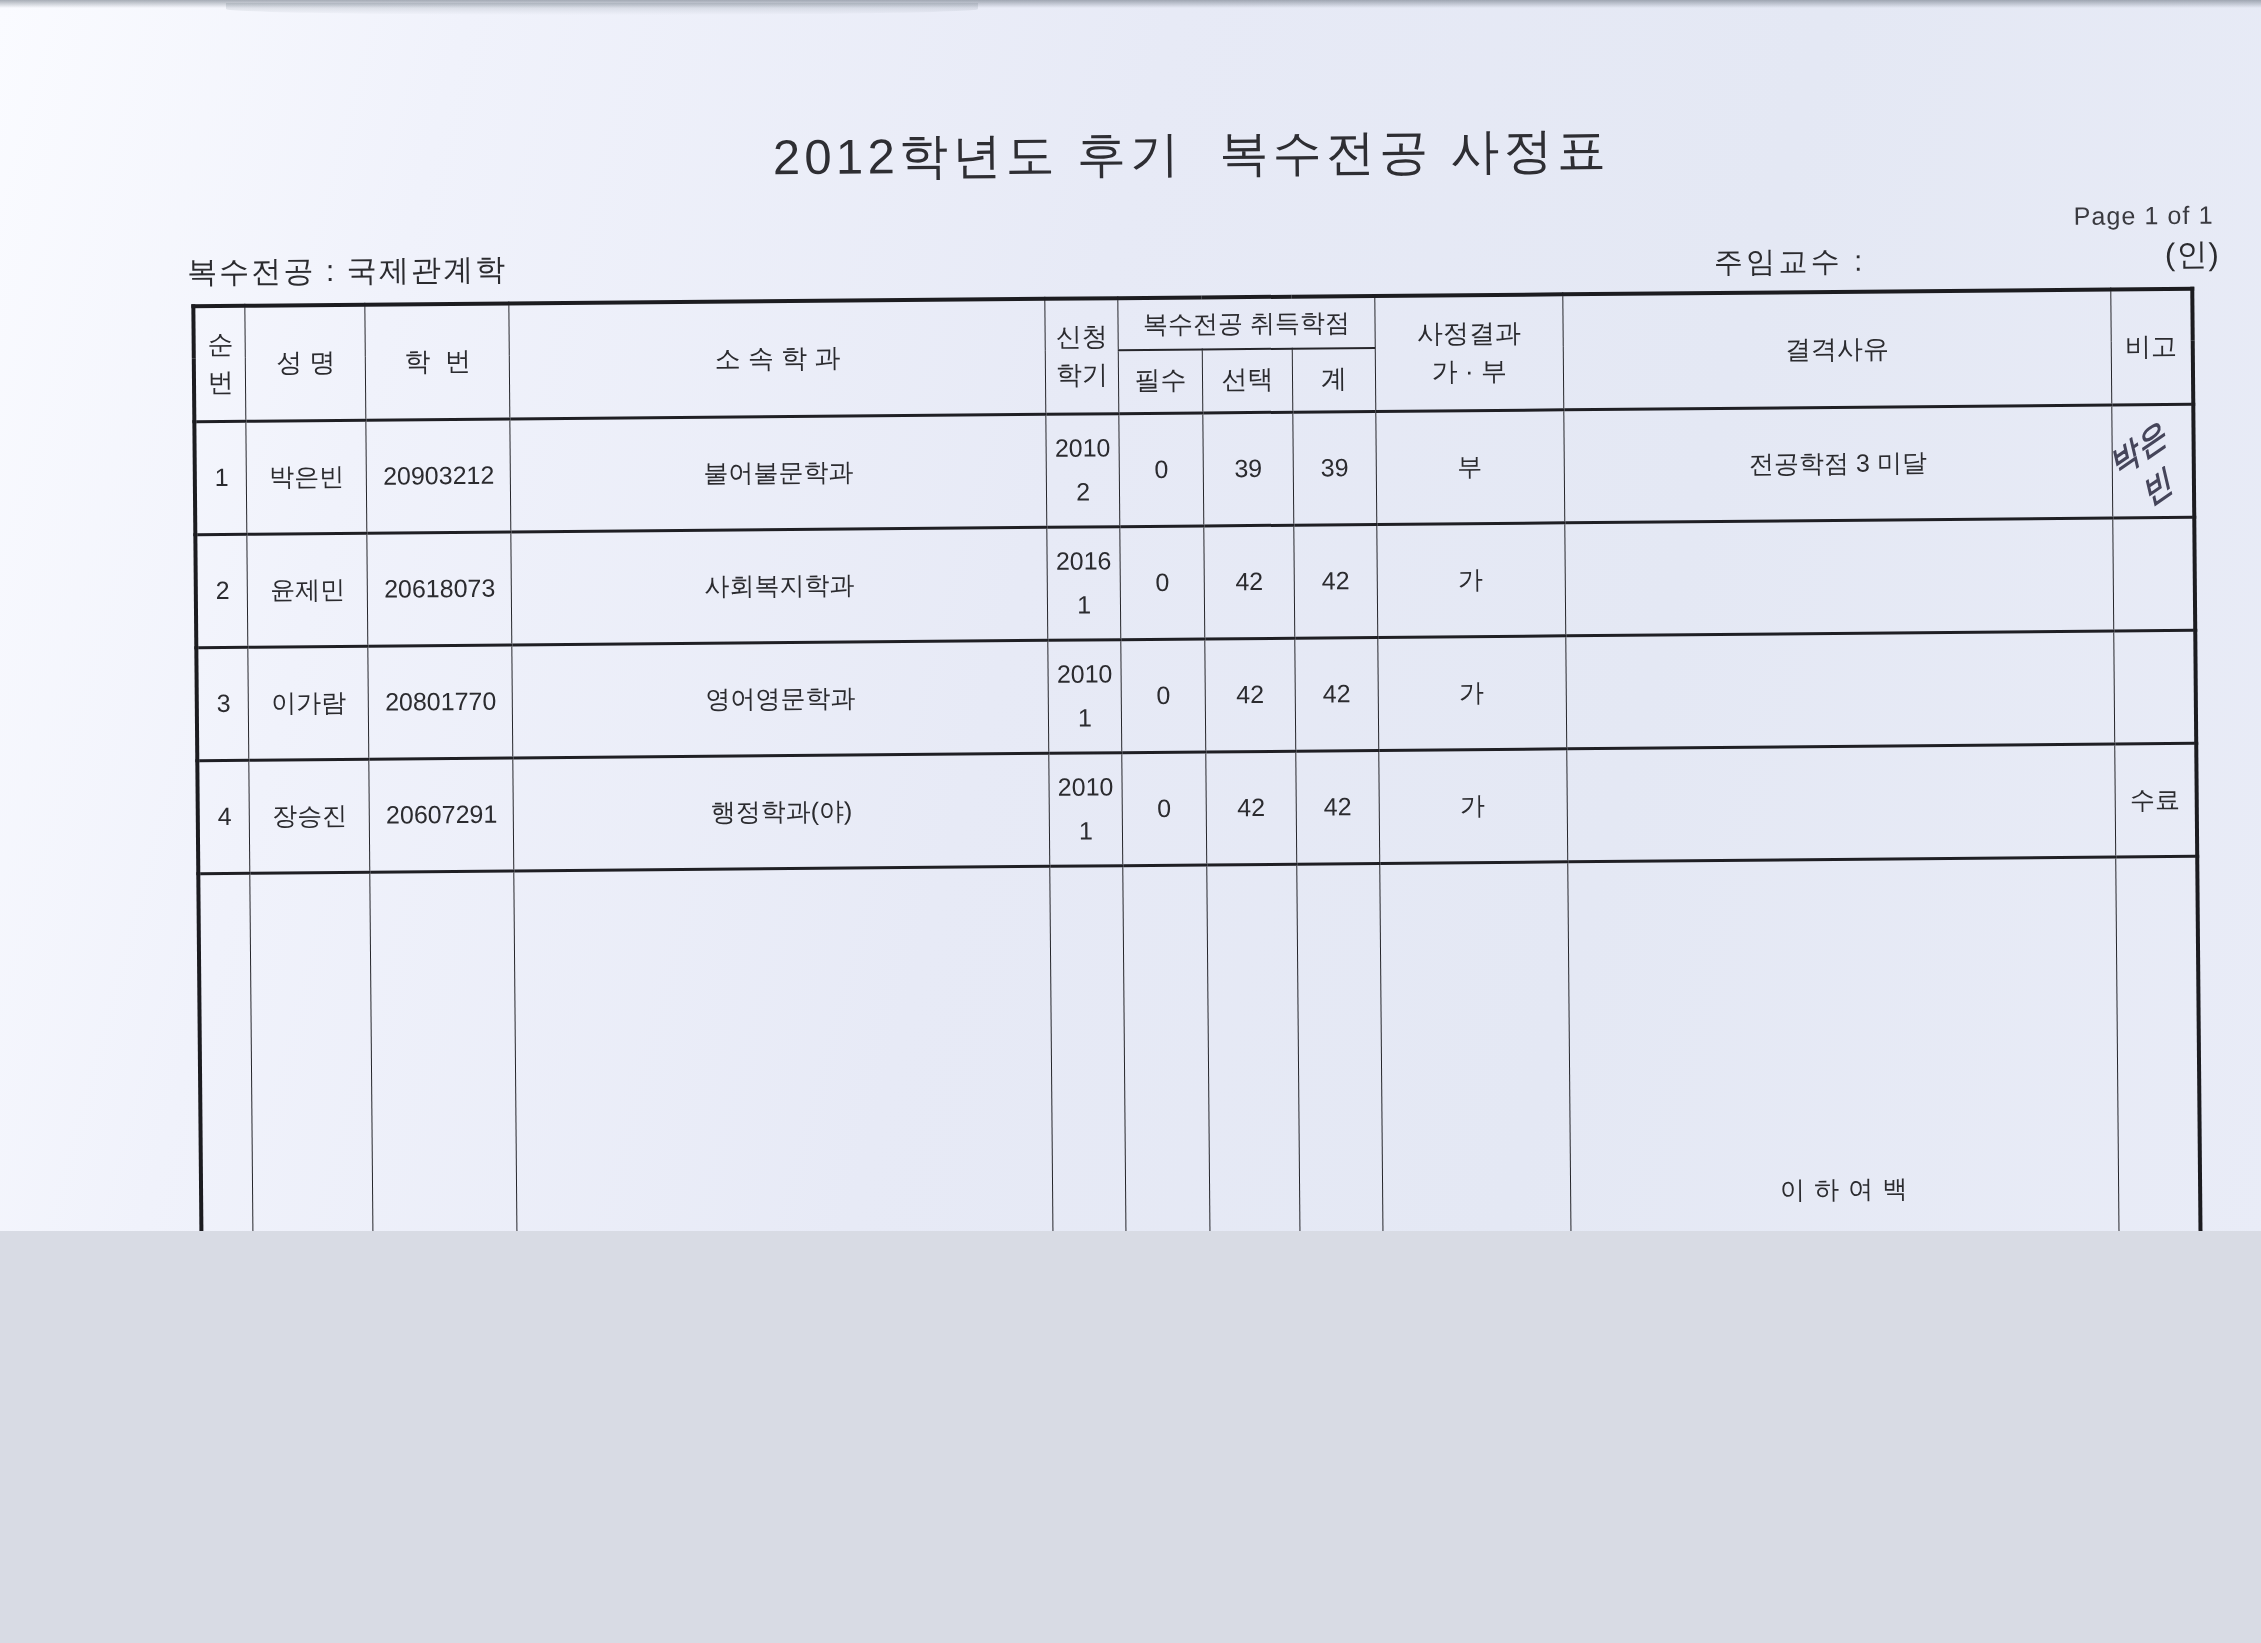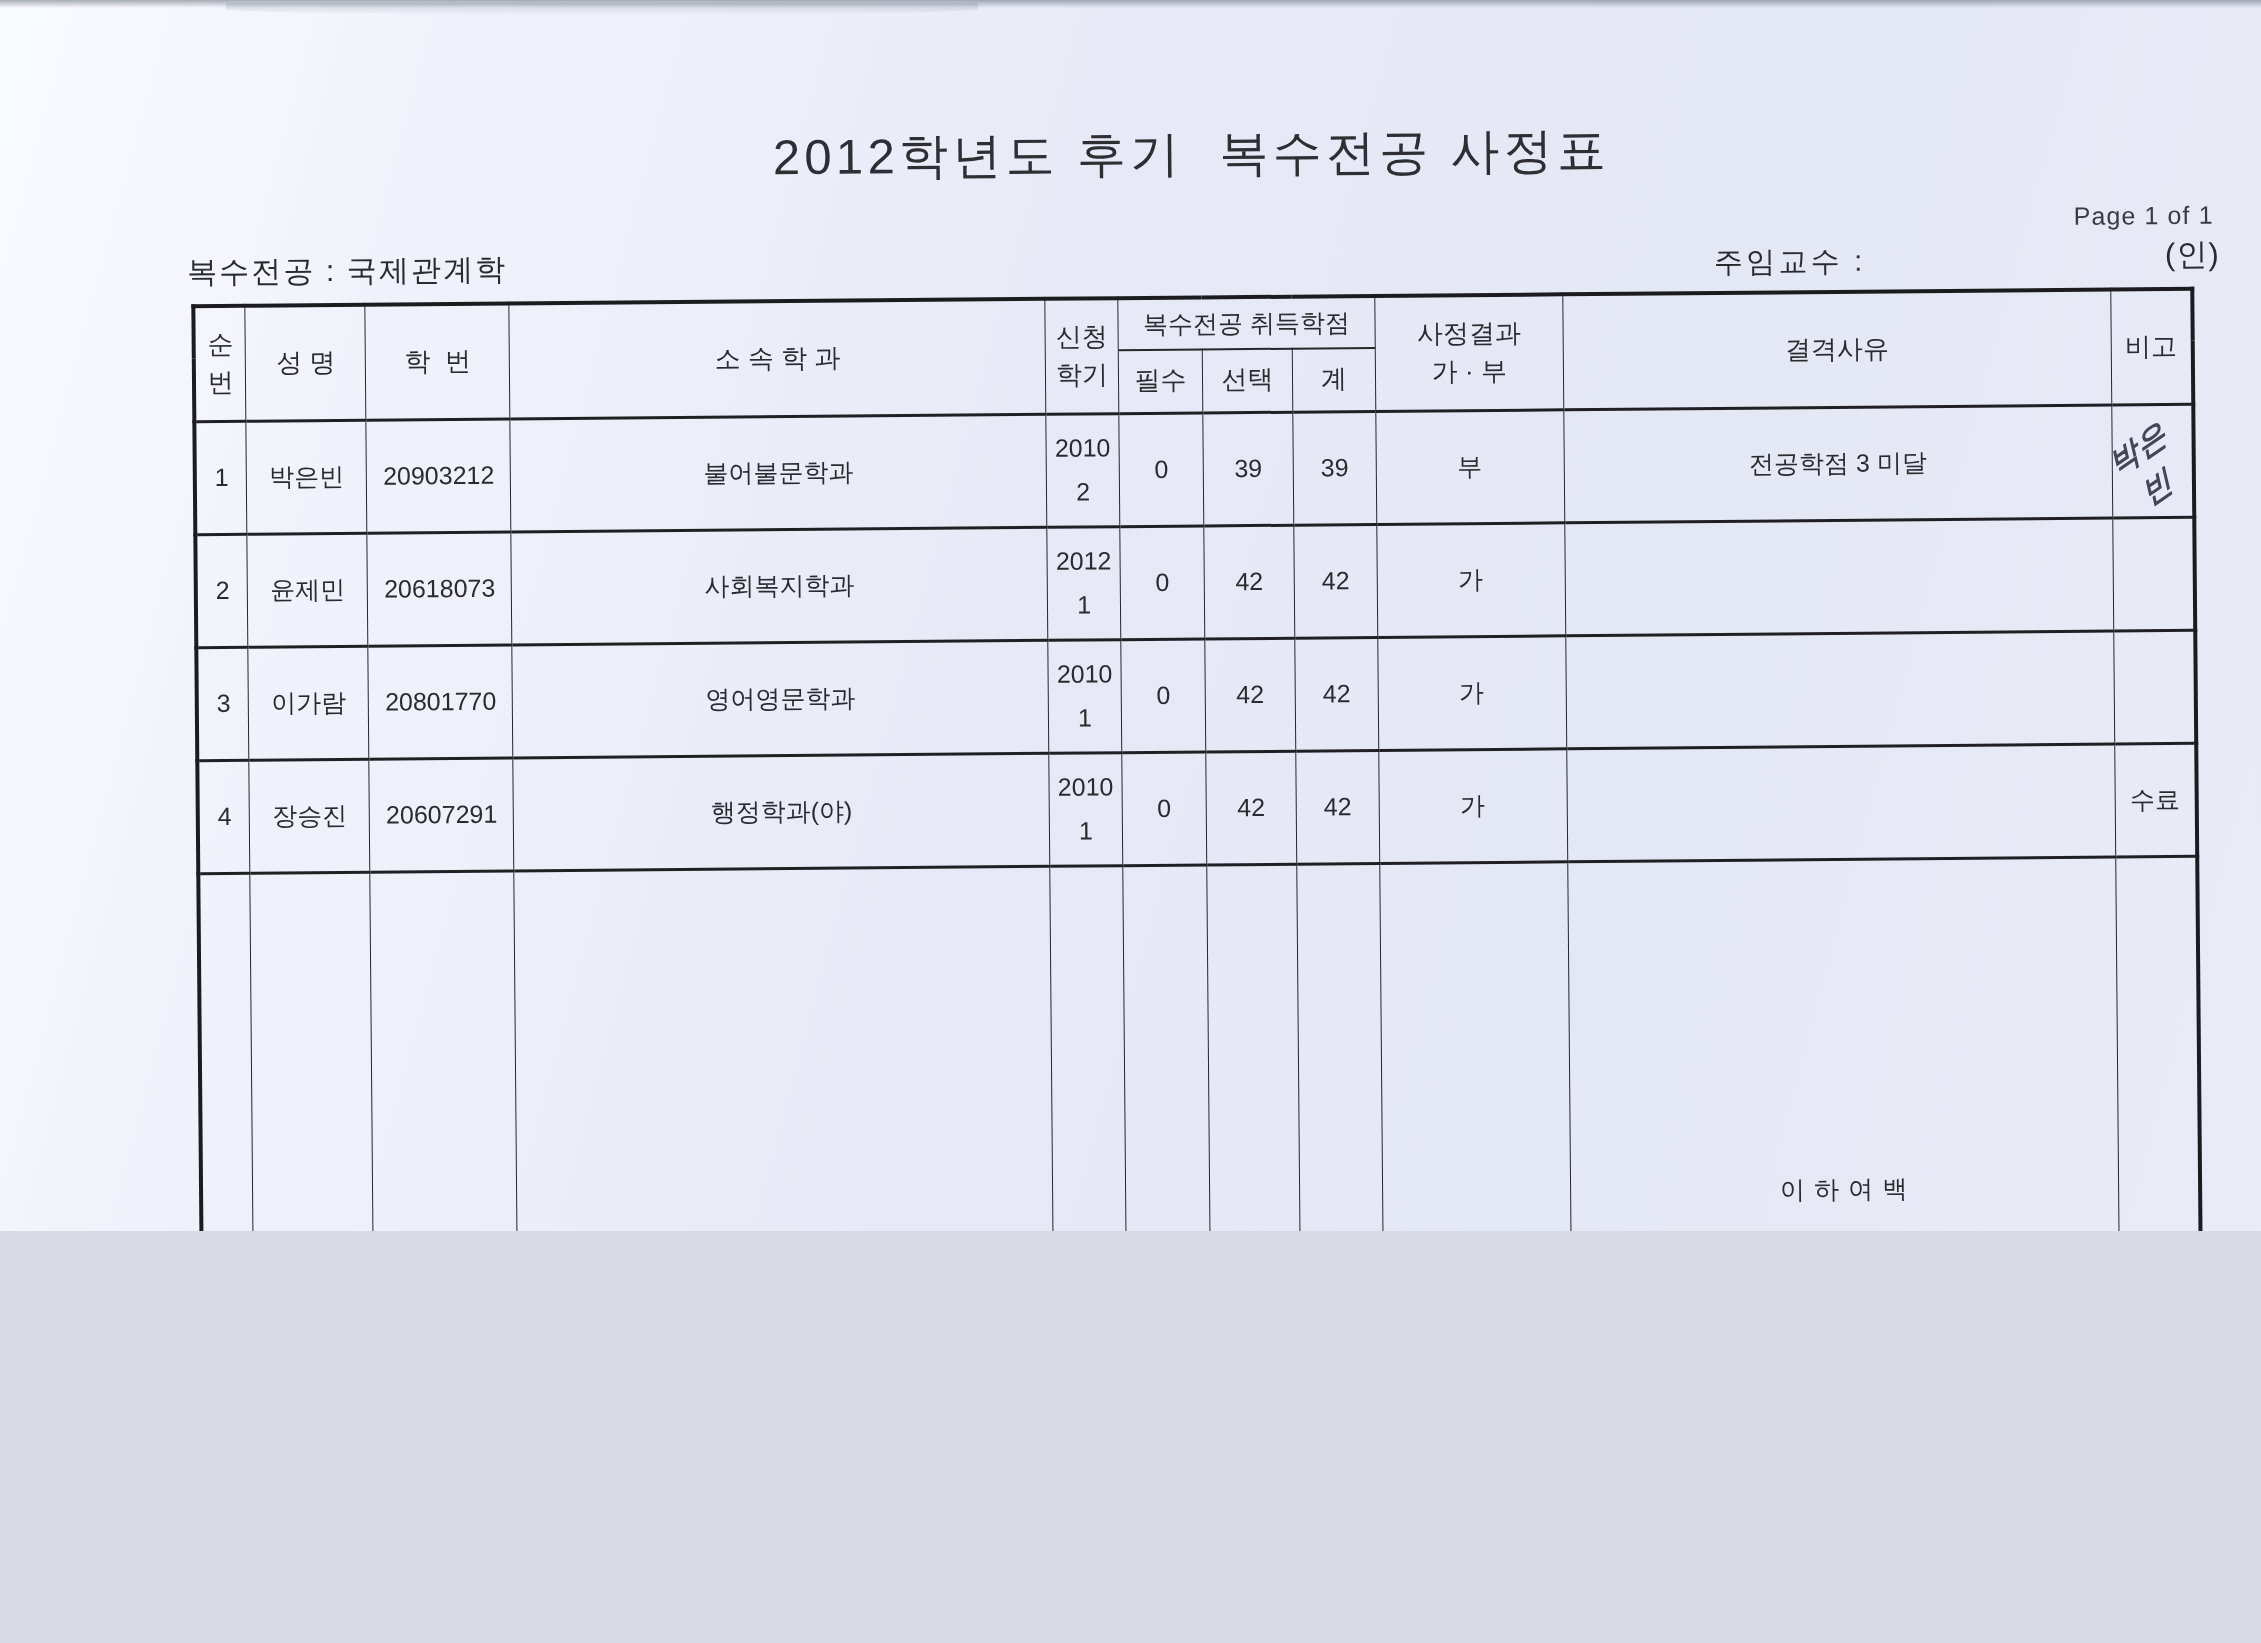--- a/index.html
+++ b/index.html
@@ -166,21 +166,21 @@
           <td class="cell-result">부</td>
           <td class="cell-reason-filled">전공학점 3 미달</td>
           <td class="cell-sign"><span class="signature">박은빈</span></td>
         </tr>
 
         <tr class="data-row">
           <td>2</td>
           <td>윤제민</td>
           <td>20618073</td>
           <td class="cell-dept">사회복지학과</td>
-          <td class="cell-sem">2012
+          <td class="cell-sem">2016
 1</td>
           <td>0</td>
           <td>42</td>
           <td>42</td>
           <td class="cell-result">가</td>
           <td></td>
           <td></td>
         </tr>
 
         <tr class="data-row">

